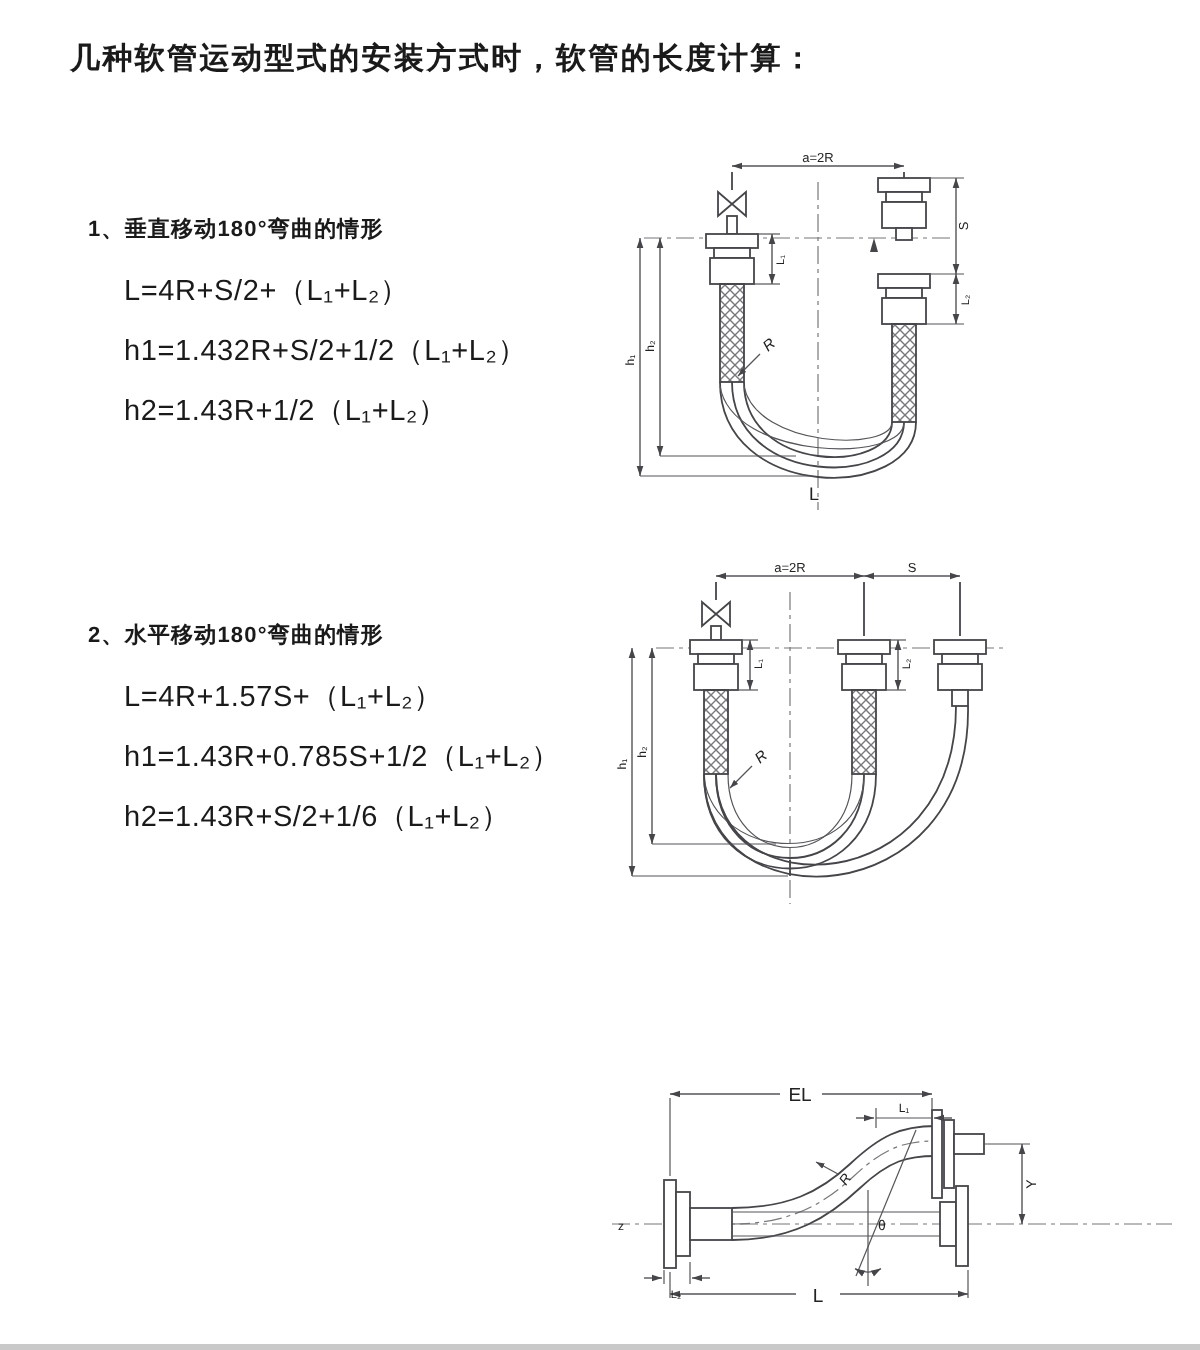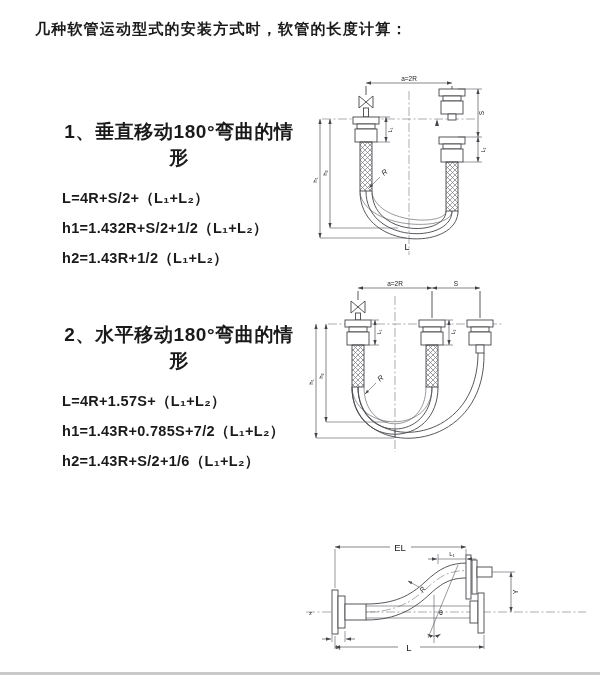--- a/index.html
+++ b/index.html
@@ -7,23 +7,23 @@
     width:600px;height:675px;position:relative;background:#ffffff;
     font-family:"Liberation Sans","DejaVu Sans",sans-serif;color:#1a1a1a;
     overflow:hidden;
   }
   .page-title{
     position:absolute;left:35px;top:20px;font-size:15px;font-weight:700;
     letter-spacing:1.2px;
   }
   .section{position:absolute;left:44px;width:270px;}
   .section h2{
-    margin:12px;font-size:19px;font-weight:700;letter-spacing:0.6px;text-align:center;
+    margin:0;font-size:11px;font-weight:700;letter-spacing:0.6px;
   }
-  .formulas{margin:9px 0 0 18px;font-weight:bold;}
+  .formulas{margin:9px 0 0 18px;}
   .formula{
     height:30px;line-height:30px;font-size:14.5px;letter-spacing:0.3px;
     white-space:nowrap;
   }
   #section-1{top:107px;}
   #section-2{top:310px;}
   #section-3{top:512px;}
   .diagram{position:absolute;}
   #diagram-1{left:310px;top:75px;}
   #diagram-2{left:308px;top:280px;}
@@ -48,21 +48,21 @@
     <div class="formula">L=4R+S/2+（L₁+L₂）</div>
     <div class="formula">h1=1.432R+S/2+1/2（L₁+L₂）</div>
     <div class="formula">h2=1.43R+1/2（L₁+L₂）</div>
   </div>
 </div>
 
 <div class="section" id="section-2">
   <h2>2、水平移动180°弯曲的情形</h2>
   <div class="formulas">
     <div class="formula">L=4R+1.57S+（L₁+L₂）</div>
-    <div class="formula">h1=1.43R+0.785S+7/2（L₁+L₂）</div>
+    <div class="formula">h1=1.43R+0.785S+1/2（L₁+L₂）</div>
     <div class="formula">h2=1.43R+S/2+1/6（L₁+L₂）</div>
   </div>
 </div>
 
 <div class="section" id="section-3">
 </div>
 
 <div class="diagram" id="diagram-1">
 <svg width="240" height="185" viewBox="0 0 240 185">
   <defs>

